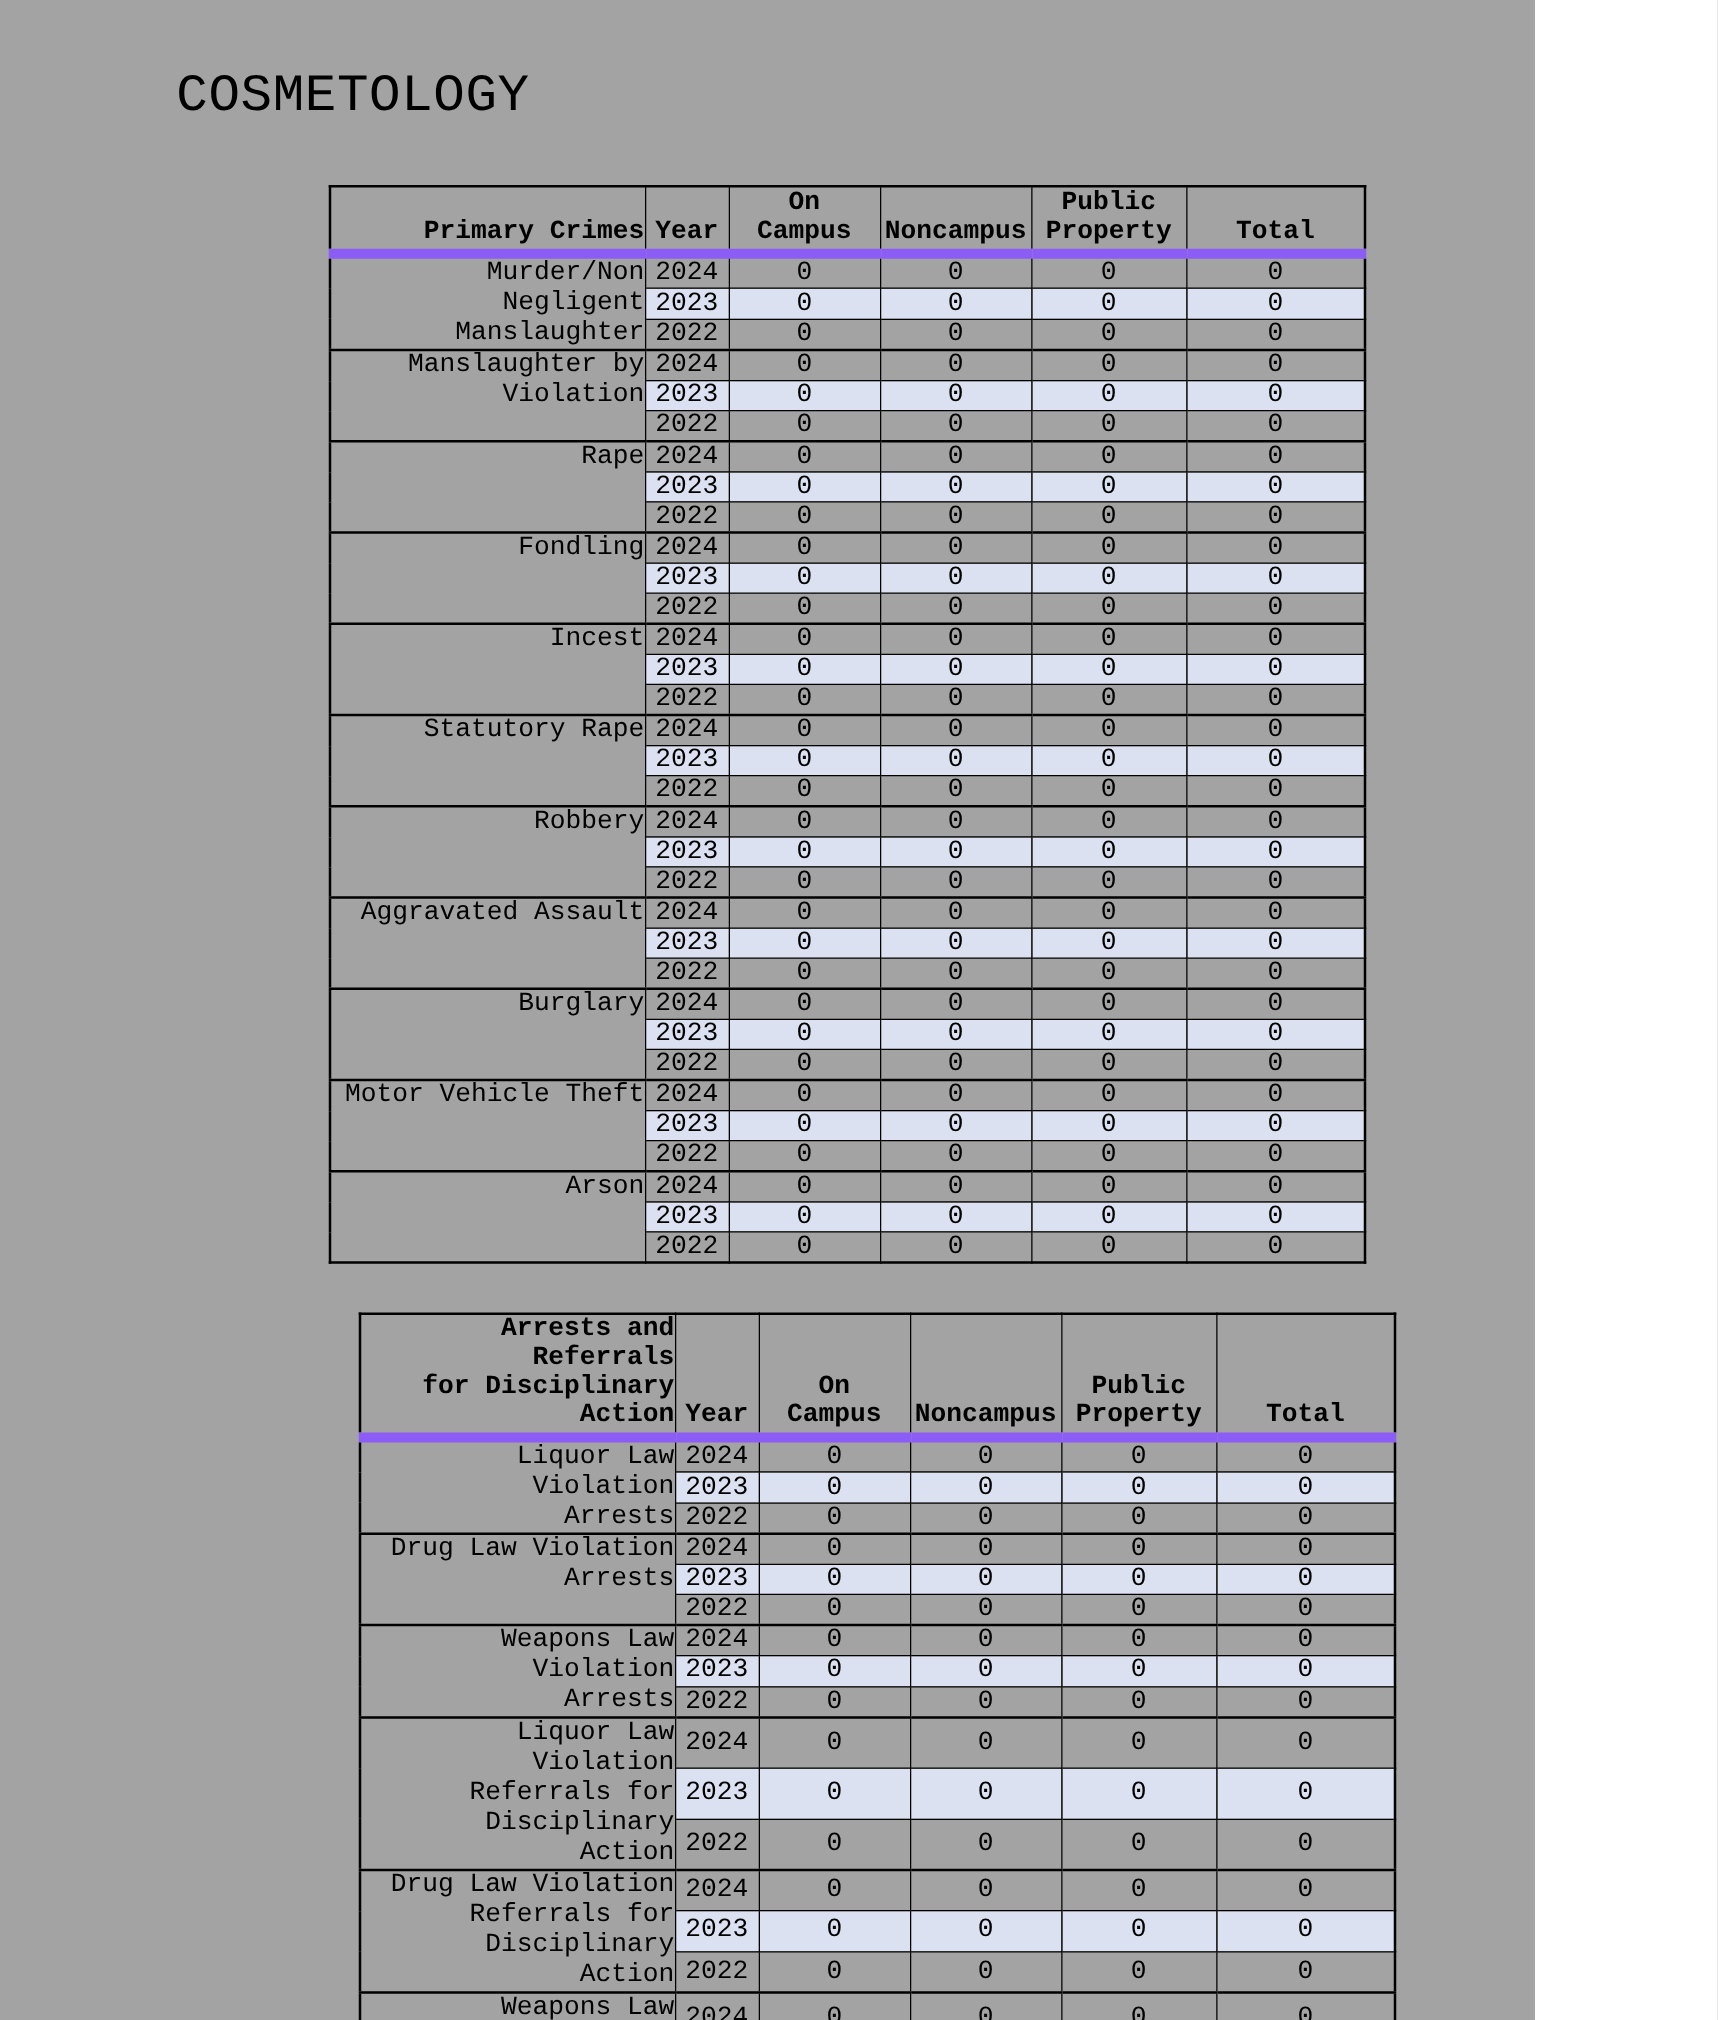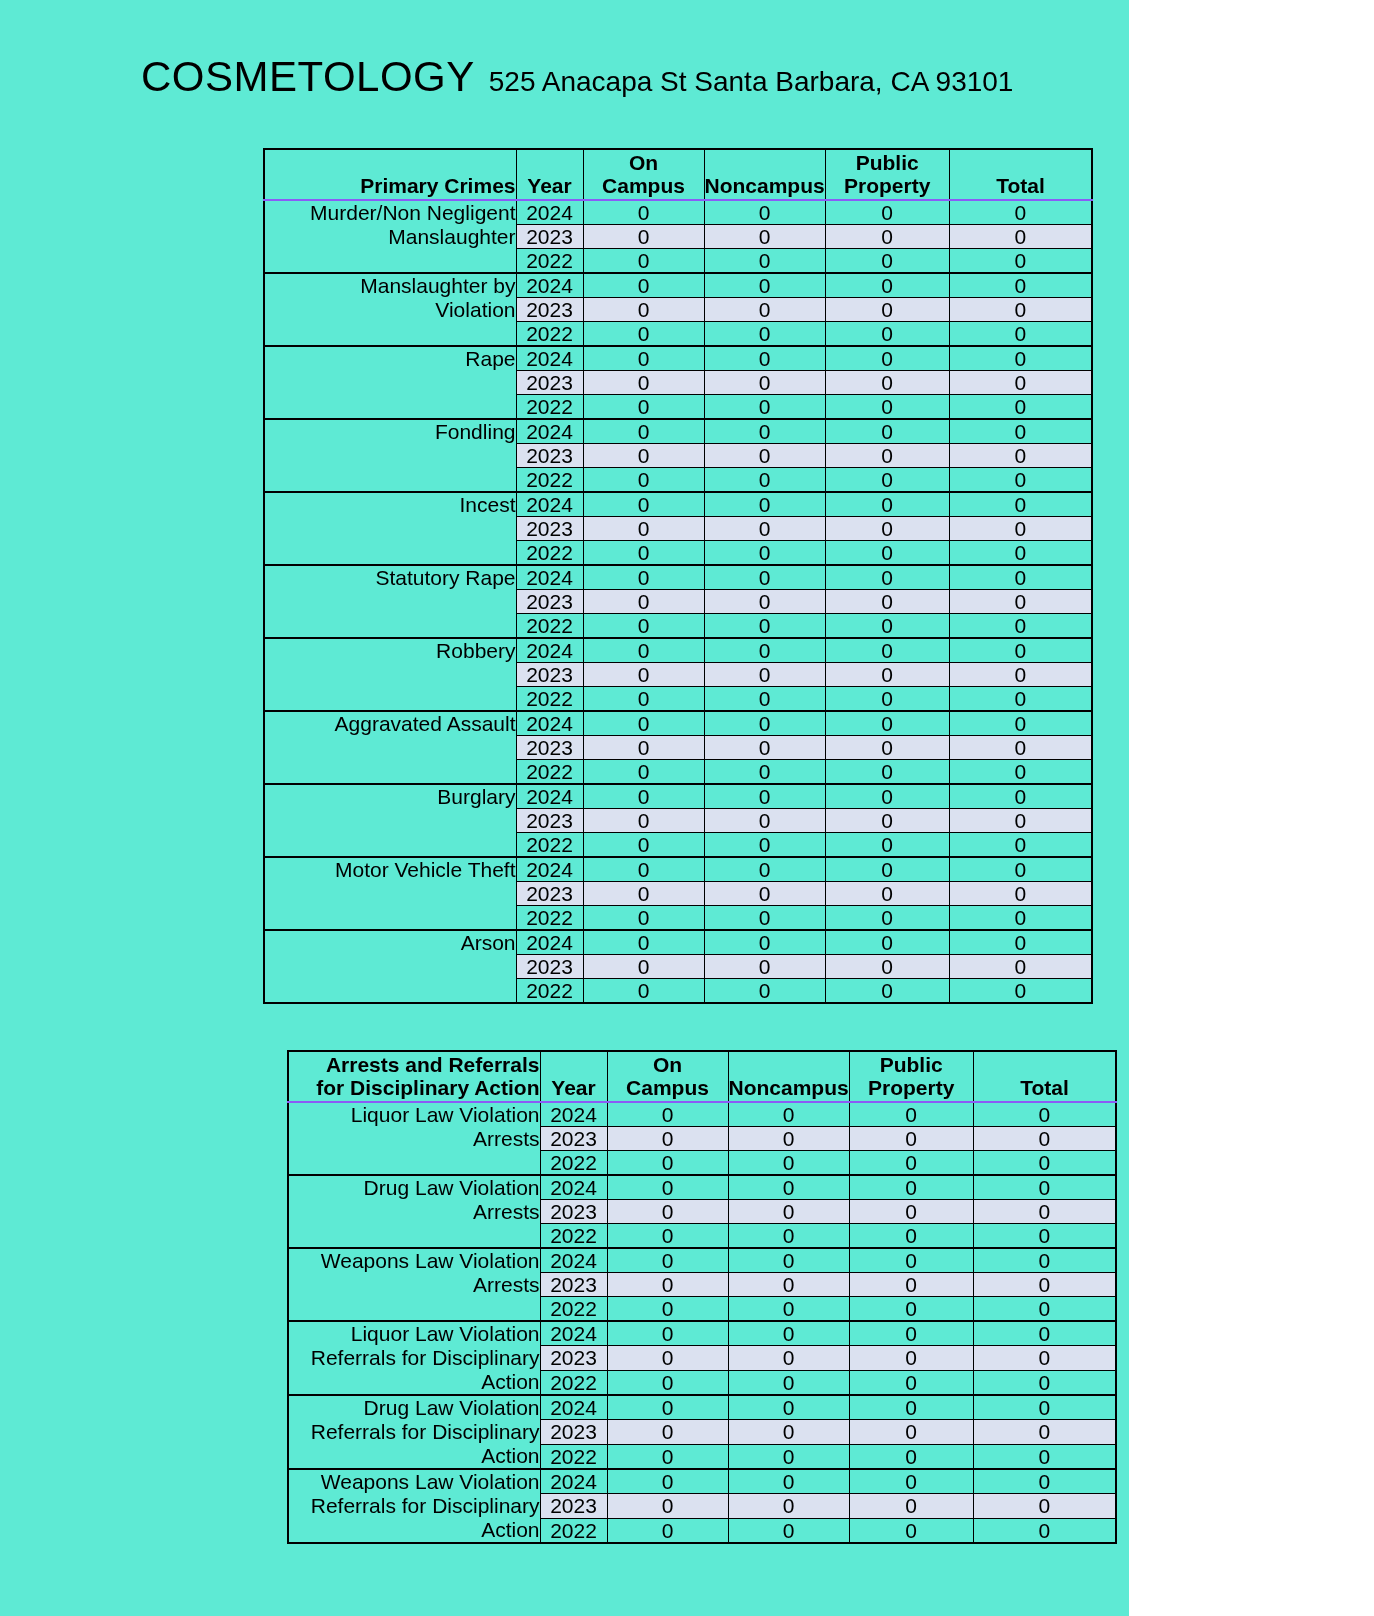--- a/index.html
+++ b/index.html
@@ -1,22 +1,22 @@
 <!DOCTYPE html>
 <html style="--shade: #dbe1f0;"><head>
 <meta charset="utf-8">
 <style>
   html,body { margin:0; padding:0; background:#ffffff; }
   .page {
     position:relative;
-    width:1129px;
+    width:1228px;
     height:1616px;
-    background:#5eead4;
+    background:#a3a3a3;
     color:#000000;
-    font-family:Liberation Sans, sans-serif;
+    font-family:Liberation Mono, monospace;
     overflow:hidden;
   }
   .doc-title {
     position:absolute;
     left:141px;
     top:56px;
     display:flex;
     align-items:baseline;
     gap:14px;
     white-space:nowrap;
@@ -49,21 +49,21 @@
     overflow:hidden;
   }
   table.report thead th {
     height:47px;
     font-weight:bold;
     vertical-align:bottom;
     text-align:center;
     white-space:pre-line;
     line-height:23px;
     padding-bottom:2px;
-    border-bottom:2px solid #8b5cf6;
+    border-bottom:8px solid #8b5cf6;
   }
   table.report thead th.cat {
     text-align:right;
     padding-left:9px;
   }
   tbody.group > tr:first-child > td { border-top:2px solid #000; }
   td.cat {
     vertical-align:top;
     text-align:right;
     padding:1px 4px 0 9px;
@@ -78,21 +78,20 @@
   }
   tr.shaded td:not(.cat) { background:var(--shade,#dbe1f0); }
 </style>
 </head>
 <body>
 
 <div class="page">
 
   <div class="doc-title">
     <span class="program">COSMETOLOGY</span>
-    <span class="addr">525 Anacapa St Santa Barbara, CA 93101</span>
   </div>
 
   <table class="report" id="table-0">
       <colgroup>
         <col class="c0">
         <col class="c1">
         <col class="c2">
         <col class="c3">
         <col class="c4">
         <col class="c5">

